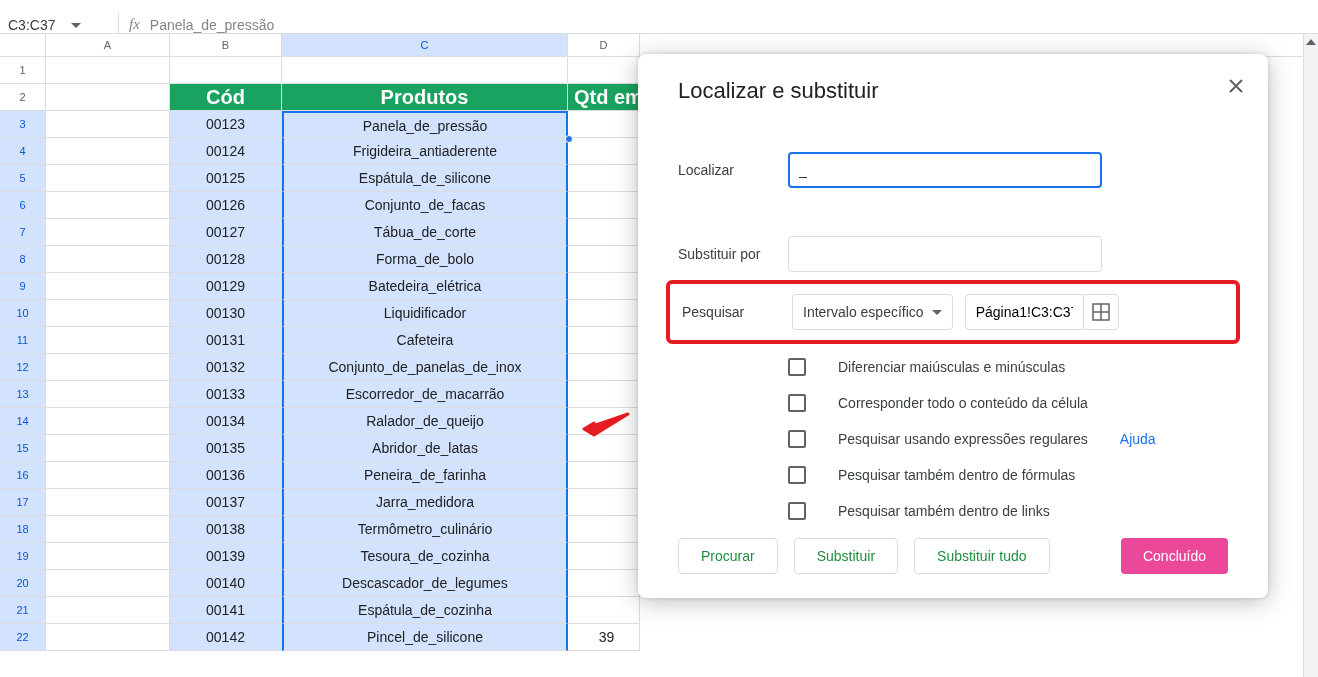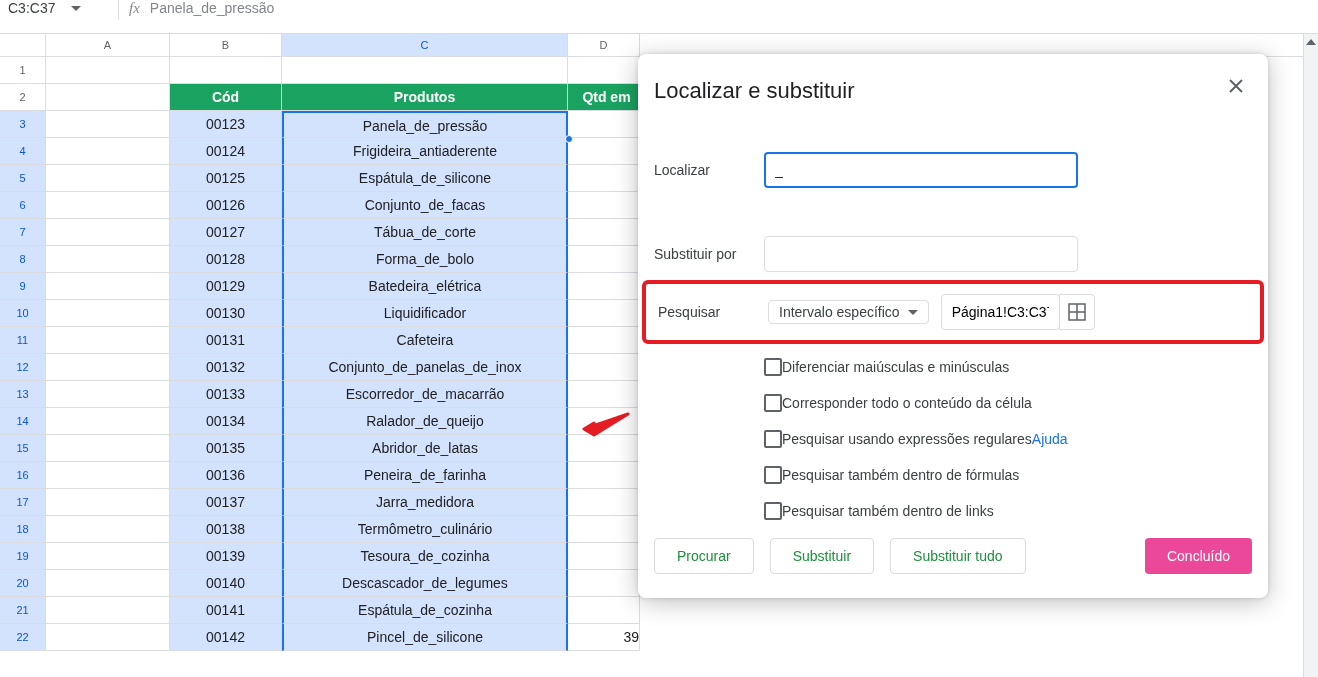--- a/index.html
+++ b/index.html
@@ -1,19 +1,19 @@
 <!DOCTYPE html>
 <html><head>
 <meta charset="utf-8">
 <style>
 * { margin: 0; padding: 0; box-sizing: border-box; }
 body { font-family: Arial, 'Helvetica Neue', sans-serif; font-size: 14px; color: #202124; background: #fff; overflow: hidden; }
 
 
-.formula-bar { height: 34px; border-bottom: 1px solid #dadce0; display: flex; align-items: flex-start; padding: 0 8px; }
+.formula-bar { height: 34px; border-bottom: 1px solid #dadce0; display: flex; align-items: flex-end; padding: 0 8px; }
 .name-box { display: flex; align-items: center; width: 100px; color: #3c4043; font-size: 14px; }
 .name-box-dd { margin-left: 16px; color: #5f6368; }
 .fx-sep { width: 1px; height: 20px; background: #dadce0; margin: 0 10px; }
 .fx-label { color: #80868b; font-style: italic; font-family: serif; font-size: 15px; margin-right: 10px; }
 .fx-val { color: #80868b; }
 
 .sheet-wrap { position: relative; width: 100%; height: calc(100vh - 34px); }
 
 
 .col-headers { display: flex; height: 23px; border-bottom: 1px solid #dadce0; background: #fff; position: absolute; left: 0; top: 0; right: 0;}
@@ -26,41 +26,41 @@
 .col-h.sel { background: #d3e3fd; color: #0b57d0; }
 
 .grid { position: absolute; top: 23px; left: 0; right: 0; bottom: 0; }
 .row { display: flex; height: 27px; }
 .row-h { width: 46px; border-right: 1px solid #dadce0; border-bottom: 1px solid #dadce0; text-align: center; font-size: 11px; color: #5f6368; line-height: 27px; background:#fff;}
 .row-h.sel { background: #d3e3fd; color: #0b57d0; }
 .cell { border-right: 1px solid #dadce0; border-bottom: 1px solid #dadce0; line-height: 27px; text-align: center; color: #202124; overflow: hidden; white-space: nowrap; }
 .cell.colA { width: 124px; }
 .cell.colB { width: 112px; }
 .cell.colC { width: 286px; }
-.cell.colD { width: 72px; text-align: right; padding-left: 6px; }
-
-.hdr-green { background: #1aa260; color: #fff; font-weight: bold; font-size: 14px; }
+.cell.colD { width: 72px; text-align: center; padding-left: 6px; }
+
+.hdr-green { background: #1aa260; color: #fff; font-weight: bold; font-size: 20px; }
 .row-sel { background: #d3e3fd; }
 .cell.colC.body-sel { background: #d3e3fd; border-left: 2px solid #1a73e8; border-right: 2px solid #1a73e8; }
 .first-sel-top { border-top: 2px solid #1a73e8; }
 .sel-handle { position: absolute; width: 8px; height: 8px; background: #1a73e8; border:1px solid #fff; border-radius:50%; }
 
 
-.dialog { position: absolute; top: 20px; left: 638px; width: 630px; background: #fff; border-radius: 8px; box-shadow: 0 4px 24px rgba(0,0,0,.25), 0 0 4px rgba(0,0,0,.15); padding: 24px 16px; font-family: 'Google Sans', Arial, sans-serif; }
+.dialog { position: absolute; top: 20px; left: 638px; width: 630px; background: #fff; border-radius: 8px; box-shadow: 0 4px 24px rgba(0,0,0,.25), 0 0 4px rgba(0,0,0,.15); padding: 24px 40px; font-family: 'Google Sans', Arial, sans-serif; }
 .dlg-title { font-size: 22px; color: #202124; font-weight: 400; margin-bottom: 24px; }
 .dlg-close { position: absolute; top: 16px; right: 16px; width: 32px; height: 32px; display: flex; align-items: center; justify-content: center; color: #5f6368; cursor: pointer; border-radius: 50%; }
 .form-row { display: flex; align-items: center; margin-bottom: 20px; min-height:36px;margin-top:48px;}
 .form-label { width: 110px; color: #3c4043; font-size: 14px; }
 .text-in { height: 36px; border: 1px solid #dadce0; border-radius: 4px; padding: 0 10px; font-size: 14px; width: 314px; color:#202124;}
 .text-in.focused { border: 2px solid #1a73e8; padding: 0 9px; }
-.range-dd { height: 24px; border: 1px solid #dadce0; border-radius: 4px; padding: 0 10px; display: flex; align-items: center; gap:8px; font-size:14px; color:#3c4043; }
+.range-dd { height: 36px; border: 1px solid #dadce0; border-radius: 4px; padding: 0 10px; display: flex; align-items: center; gap:8px; font-size:14px; color:#3c4043; }
 .range-in { height:36px; width:119px; border:1px solid #dadce0; border-radius:4px; padding:0 10px; font-size:14px; margin-left:12px; }
 .range-ico { width:36px; height:36px; border:1px solid #dadce0; border-radius:4px; display:flex; align-items:center; justify-content:center; margin-left:-1px; border-top-left-radius:0; border-bottom-left-radius:0; color:#5f6368; }
 .hl-box { border: 4px solid #e51c23; border-radius: 6px; padding: 10px 12px; margin: -12px -12px 14px -12px; display:flex; align-items:center; }
-.chk-row { display: flex; align-items: center; margin-bottom: 18px; padding-left: 110px; gap: 0; color: #3c4043; text-align: center; }
+.chk-row { display: flex; align-items: center; margin-bottom: 18px; padding-left: 110px; gap: 32px; color: #3c4043; text-align: center; }
 .chk { width: 18px; height: 18px; border: 2px solid #5f6368; border-radius: 2px; flex-shrink:0; }
 .ajuda { color: #1a73e8; }
 .dlg-btns { display: flex; gap: 16px; margin-top: 10px; justify-content: flex-start; }
 .btn { height: 36px; padding: 0 22px; border: 1px solid #dadce0; background: #fff; border-radius: 4px; color: #1e8e3e; font-size: 14px; font-family: inherit; cursor: pointer; }
 .btn.primary { background: #ec4899; color: #fff; border: none; margin-left: auto;}
 
 .arrow { position: absolute; top: 378px; left: 580px; color: #e51c23; pointer-events:none;}
 
 .scroll-right { position:absolute; right:0; top:34px; bottom:0; width:15px; border-left:1px solid #dadce0; background:#f1f3f4;}
 .scroll-up { position:absolute; top:0; left:0; right:0; height:15px; display:flex; align-items:center; justify-content:center; color:#5f6368;}

